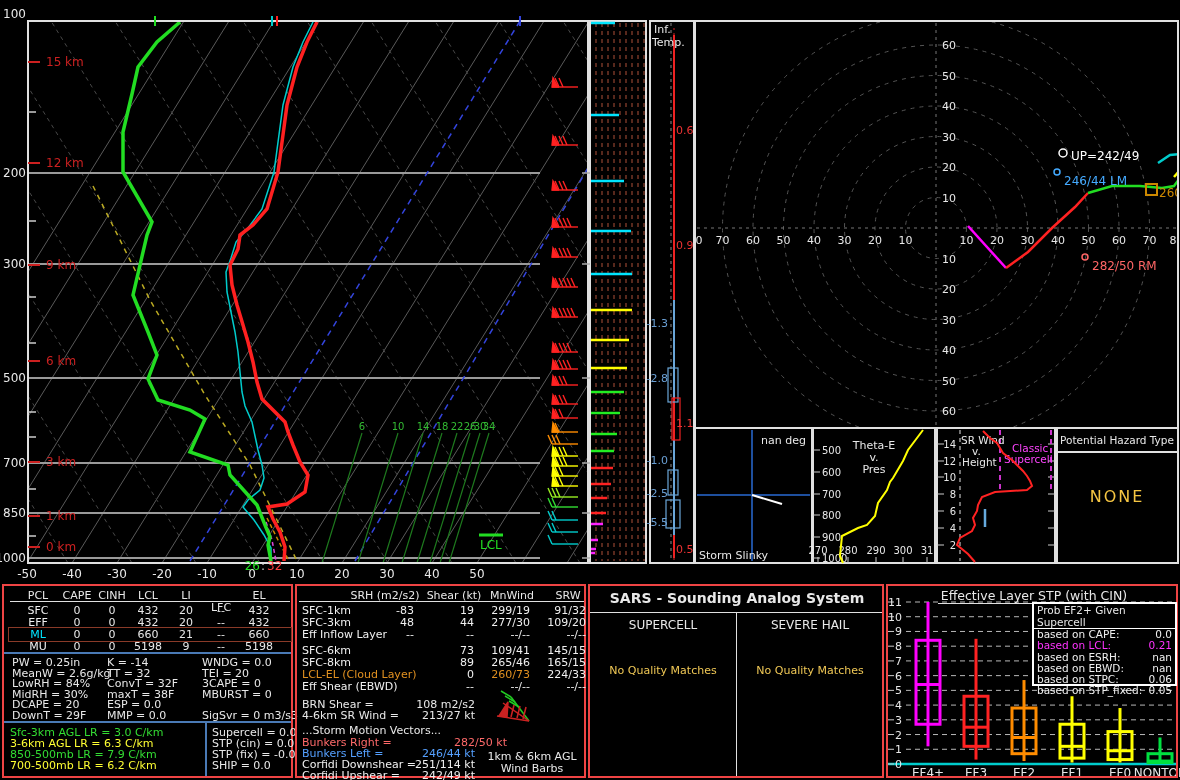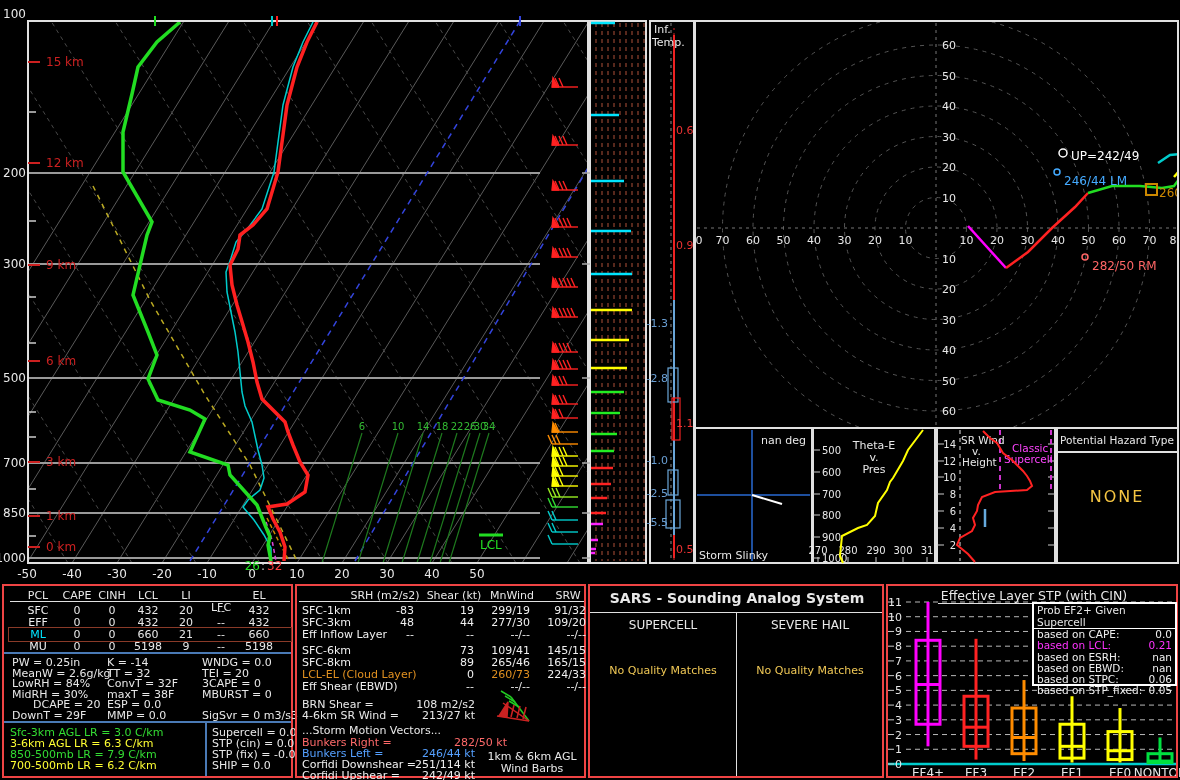--- a/index.html
+++ b/index.html
@@ -601,21 +601,21 @@
       <div class="cell ctr" style="left: 108px; top: 54px;">0</div>
       <div class="cell ctr" style="left: 144px; top: 54px;">5198</div>
       <div class="cell ctr" style="left: 182px; top: 54px;">9</div>
       <div class="cell ctr" style="left: 217px; top: 54px;">--</div>
       <div class="cell ctr" style="left: 255px; top: 54px;">5198</div>
       <div class="cell bline" style="left: 0px; top: 66px; width: 287px; height: 2px;"></div>
       <div class="cell" style="left: 8px; top: 70px;">PW = 0.25in</div>
       <div class="cell" style="left: 8px; top: 80.5px;">MeanW = 2.6g/kg</div>
       <div class="cell" style="left: 8px; top: 91px;">LowRH = 84%</div>
       <div class="cell" style="left: 8px; top: 101.5px;">MidRH = 30%</div>
-      <div class="cell" style="left: 8px; top: 112px; margin-left: 21px;">DCAPE = 20</div>
+      <div class="cell" style="left: 8px; top: 112px;">DCAPE = 20</div>
       <div class="cell" style="left: 8px; top: 122.5px;">DownT = 29F</div>
       <div class="cell" style="left: 103px; top: 70px;">K = -14</div>
       <div class="cell" style="left: 103px; top: 80.5px;">TT = 32</div>
       <div class="cell" style="left: 103px; top: 91px;">ConvT = 32F</div>
       <div class="cell" style="left: 103px; top: 101.5px;">maxT = 38F</div>
       <div class="cell" style="left: 103px; top: 112px;">ESP = 0.0</div>
       <div class="cell" style="left: 103px; top: 122.5px;">MMP = 0.0</div>
       <div class="cell" style="left: 198px; top: 70px;">WNDG = 0.0</div>
       <div class="cell" style="left: 198px; top: 80.5px;">TEI = 20</div>
       <div class="cell" style="left: 198px; top: 91px;">3CAPE = 0</div>

